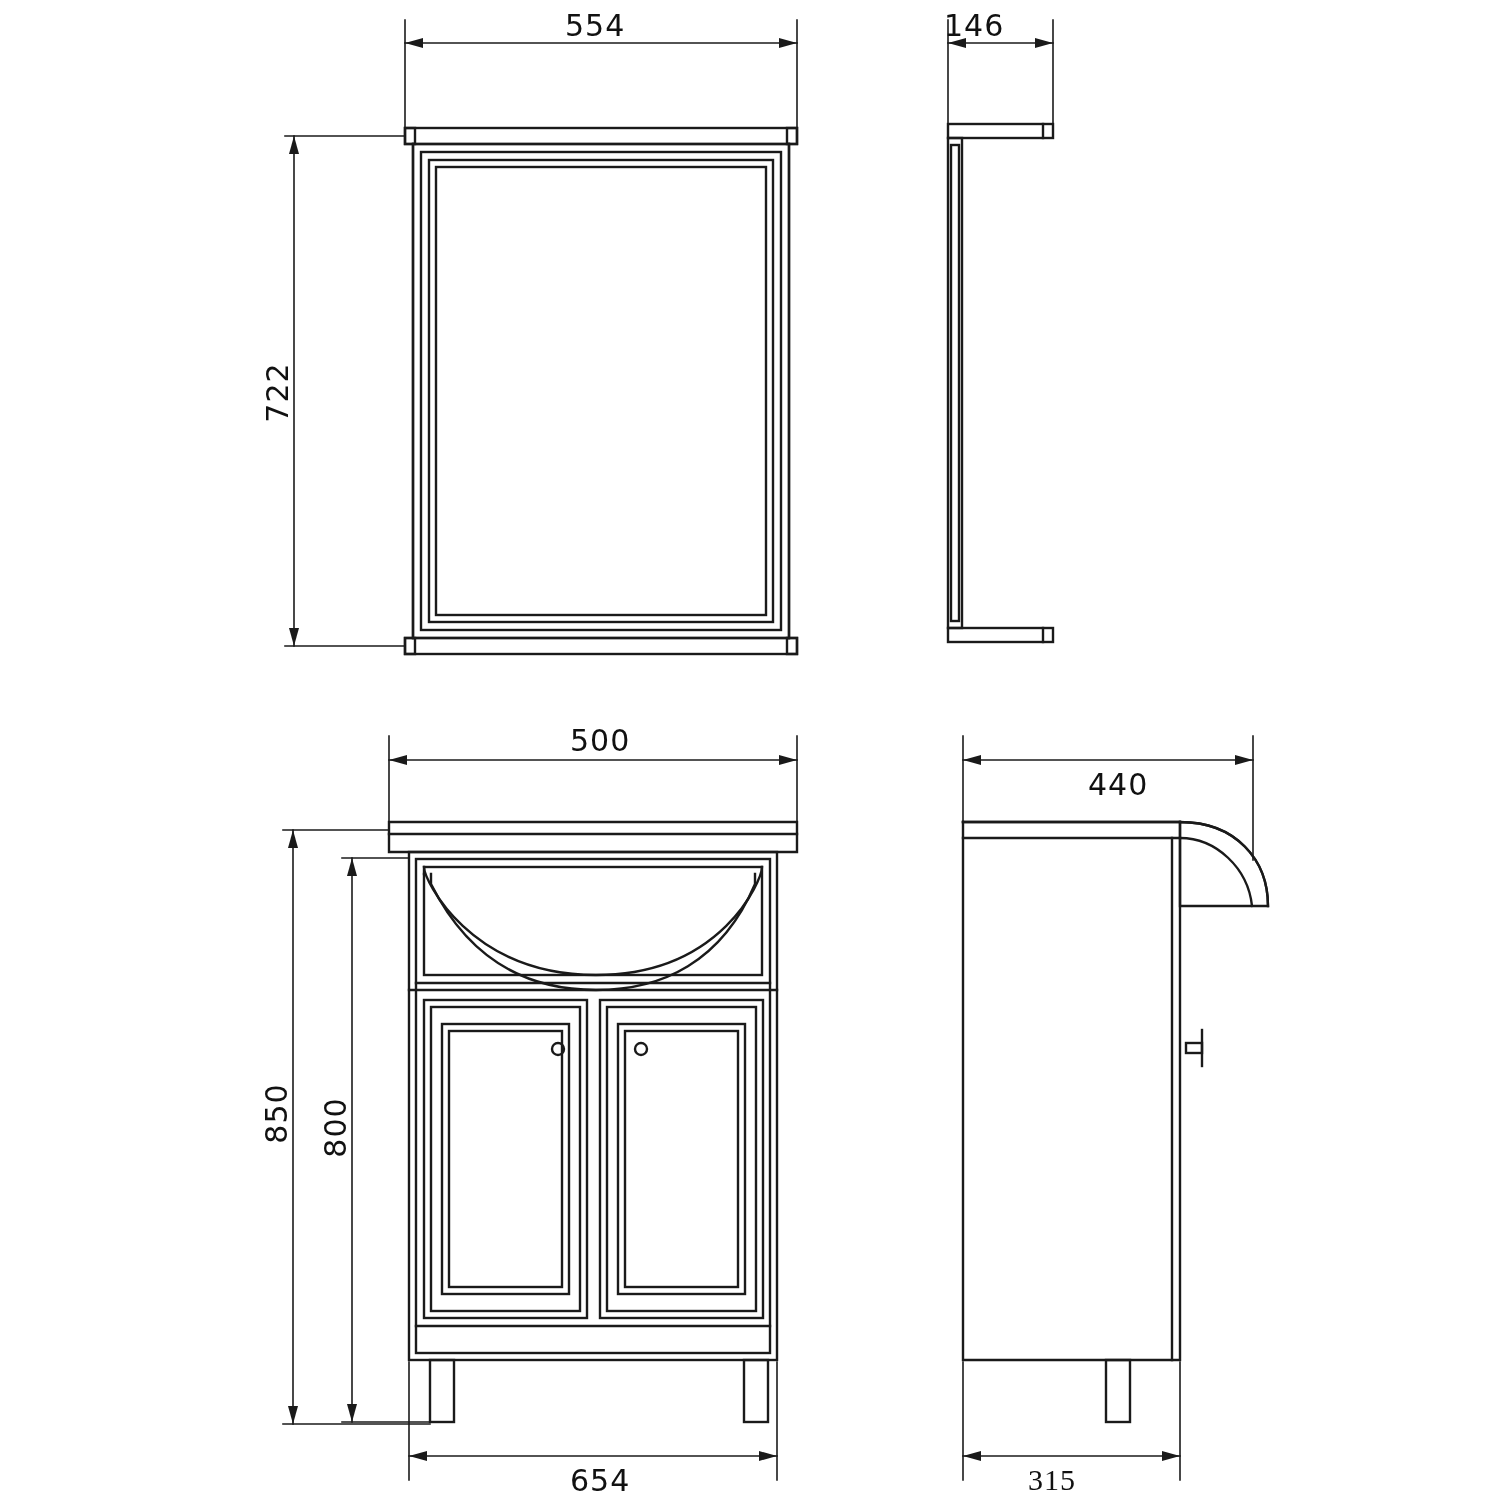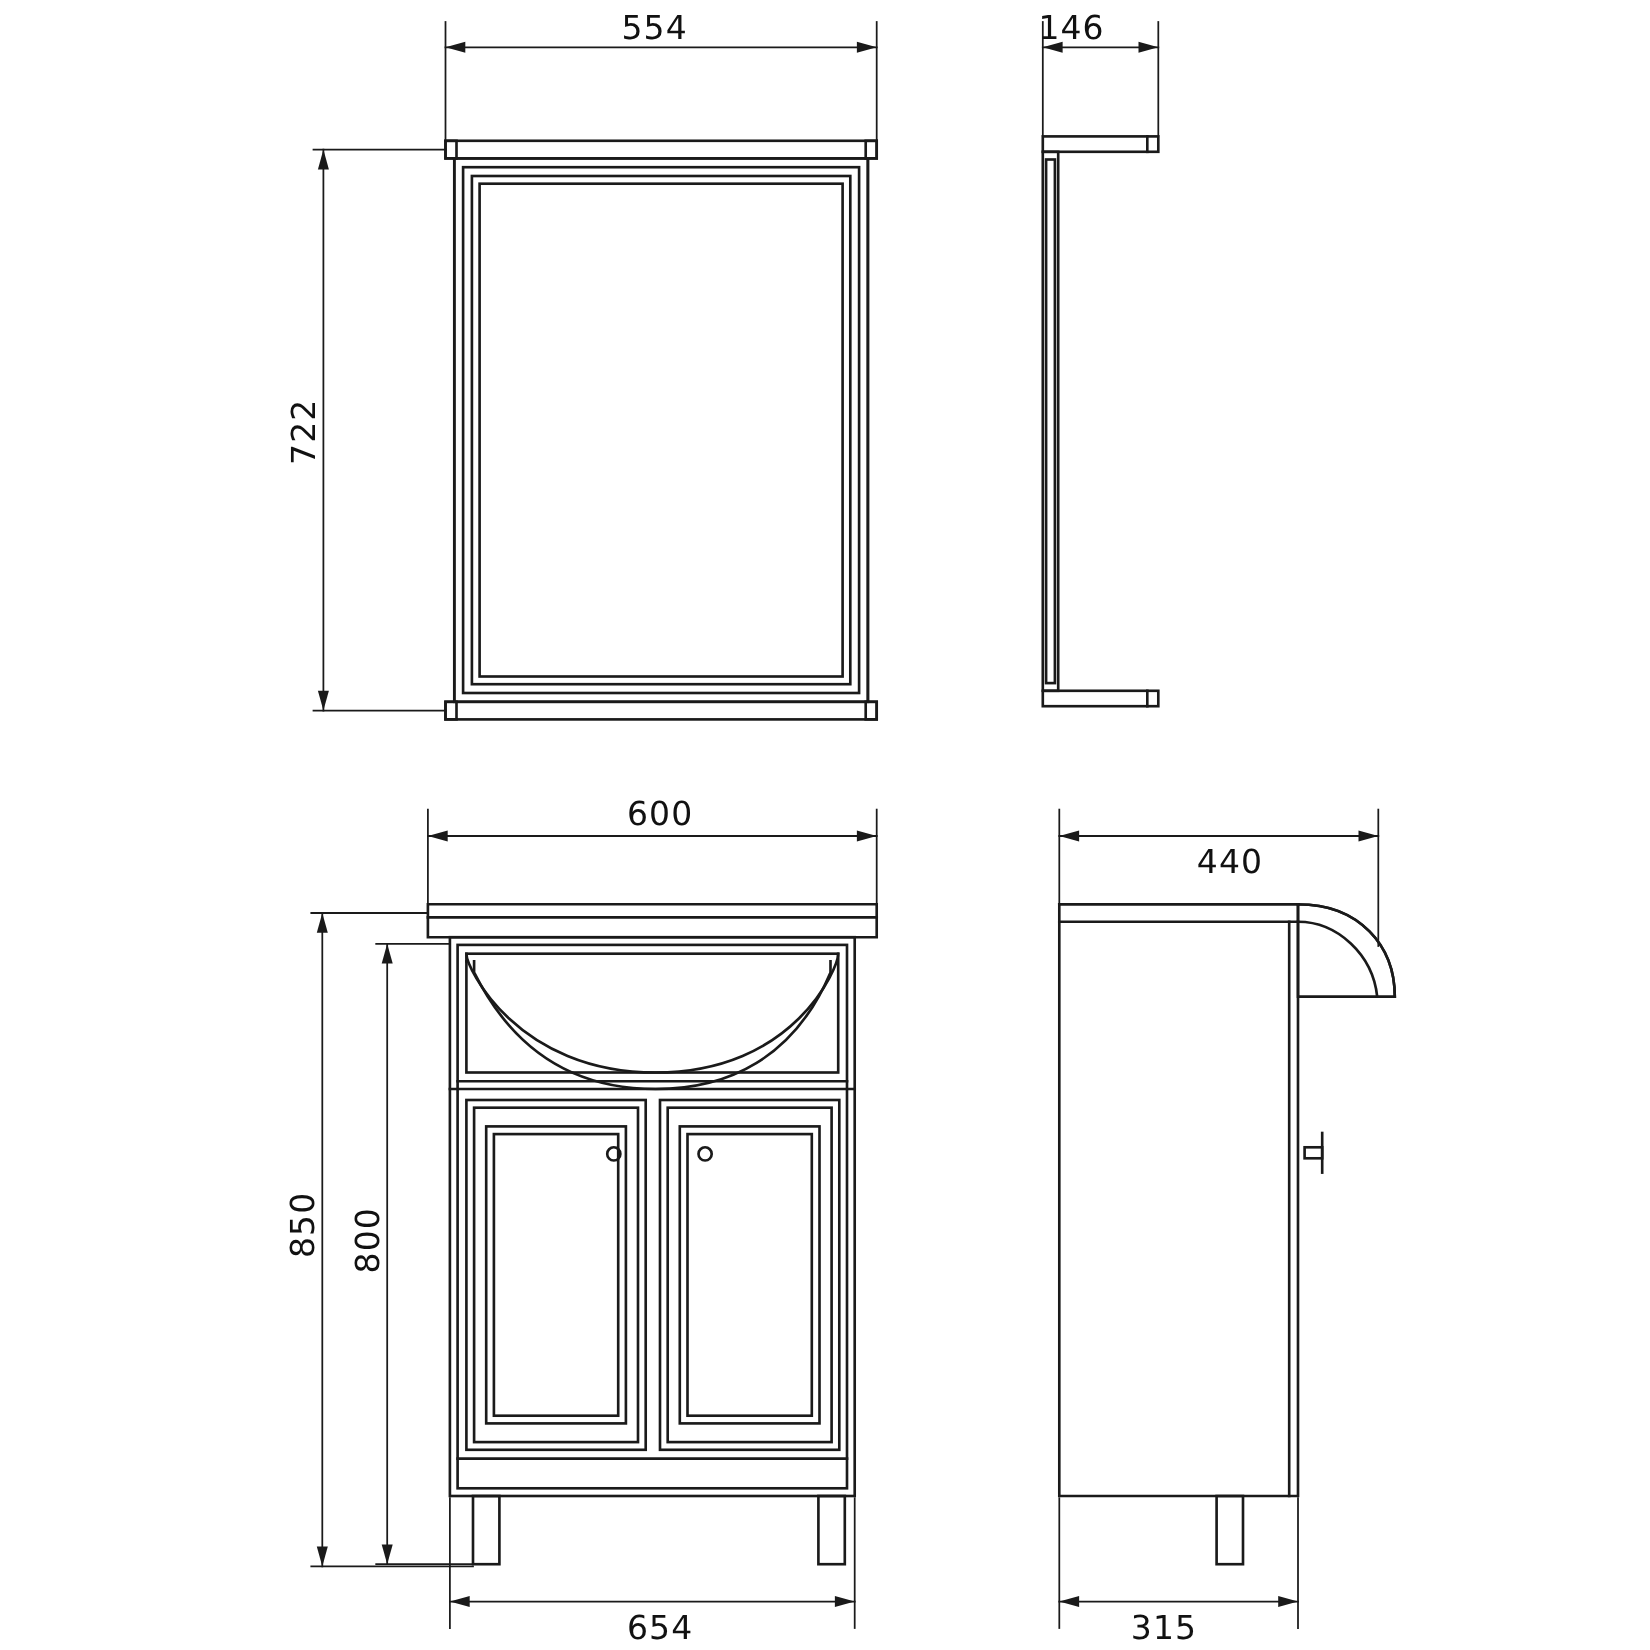--- a/index.html
+++ b/index.html
@@ -211,25 +211,25 @@
 
     </g>
   </svg>
 
   <div class="dimtext" style="left:565px; top:8px;">554</div>
 
   <div class="dimtext" style="left:944px; top:8px;">146</div>
 
   <div class="dimtext vertical" style="left:244px; top:375px; width:66px; text-align:center;">722</div>
 
-  <div class="dimtext" style="left:570px; top:723px;">600</div>
+  <div class="dimtext" style="left:570px; top:723px;">500</div>
 
   <div class="dimtext" style="left:1088px; top:723px;margin-top:44px;">440</div>
 
   <div class="dimtext vertical" style="left:243px; top:1096px; width:66px; text-align:center;">850</div>
 
   <div class="dimtext vertical" style="left:302px; top:1110px; width:66px; text-align:center;">800</div>
 
   <div class="dimtext" style="left:570px; top:1463px;">654</div>
 
-  <div class="dimtext" style="left:1028px; top:1463px;">315</div>
+  <div class="dimtext" style="left:1028px; top:1463px;font-family:Liberation Serif, serif;">315</div>
 
 </div>
 
 </body></html>

